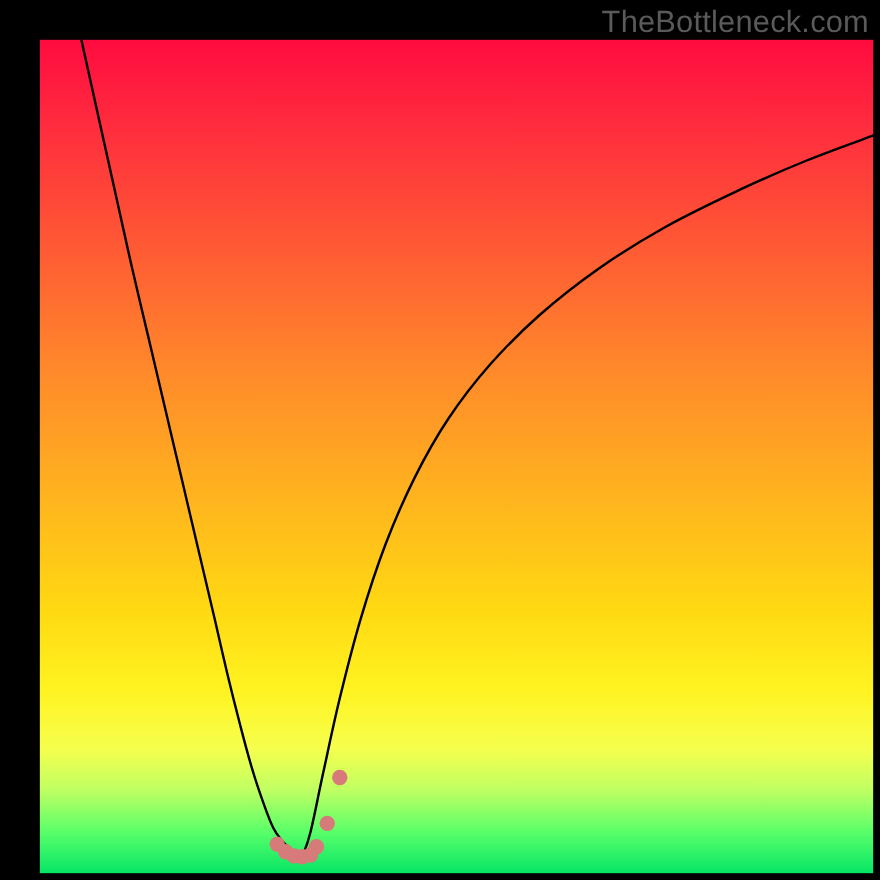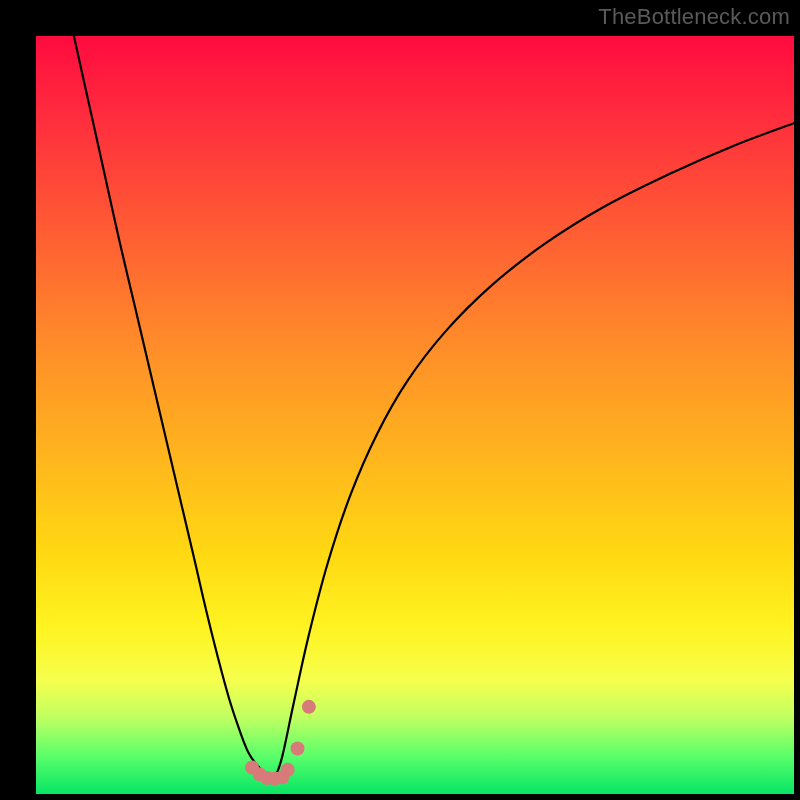--- a/index.html
+++ b/index.html
@@ -14,21 +14,21 @@
   .frame {
     position: relative;
     width: 800px;
     height: 800px;
     background: #000;
   }
   .watermark {
     position: absolute;
     top: 4px;
     right: 10px;
-    font-size: 22px;
+    font-size: 28px;
     font-weight: 500;
     color: #5a5a5a;
     letter-spacing: 0.2px;
     z-index: 5;
     user-select: none;
   }
   .plot-area {
     position: absolute;
     left: 36px;
     top: 36px;

